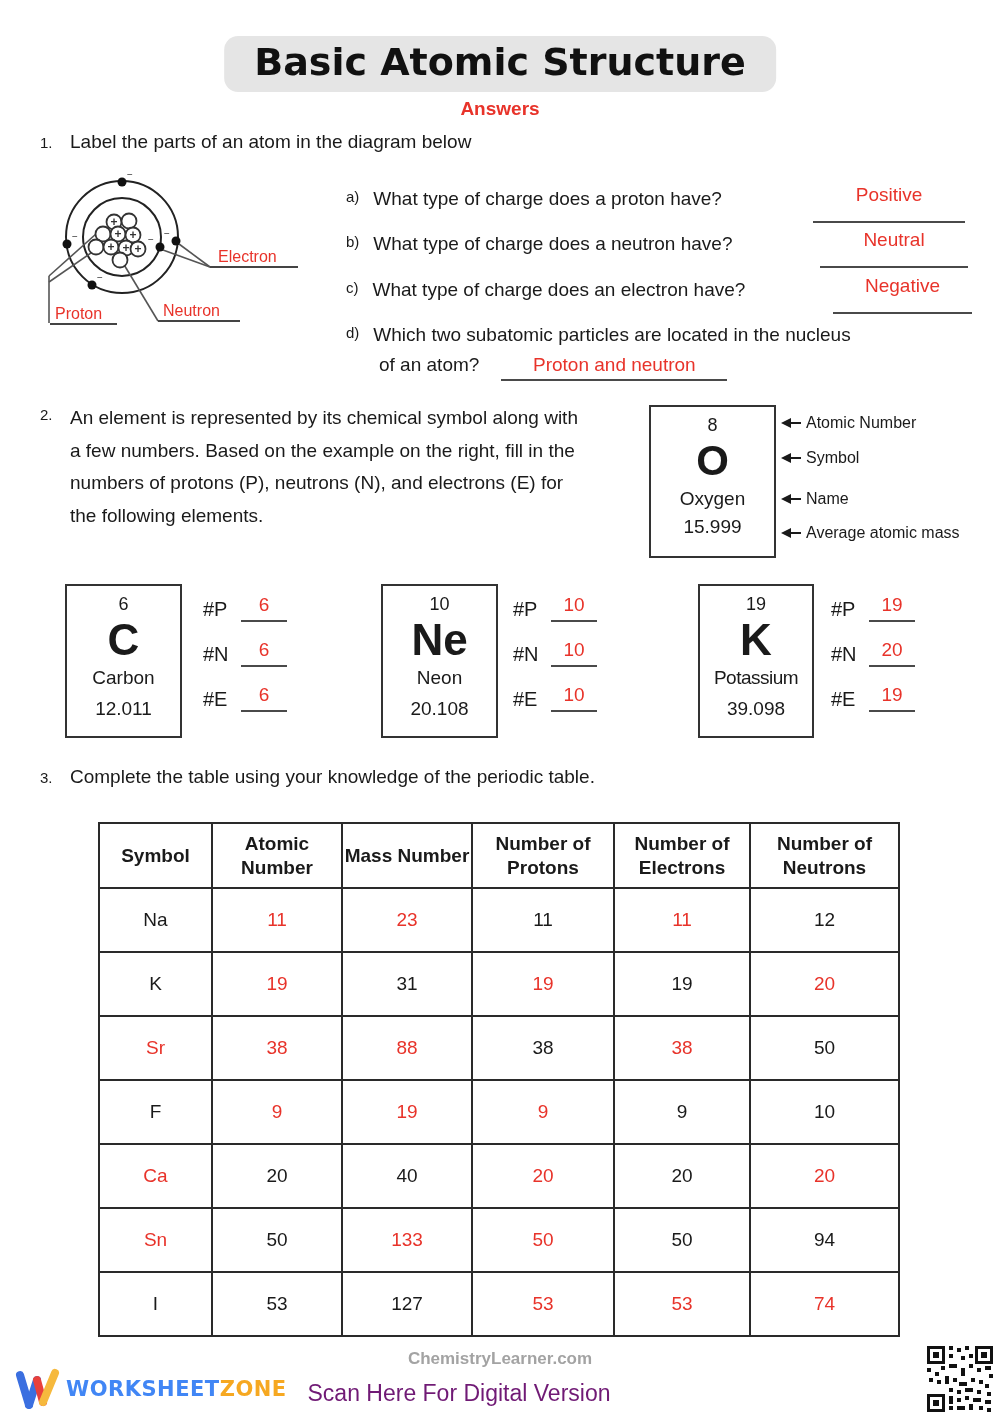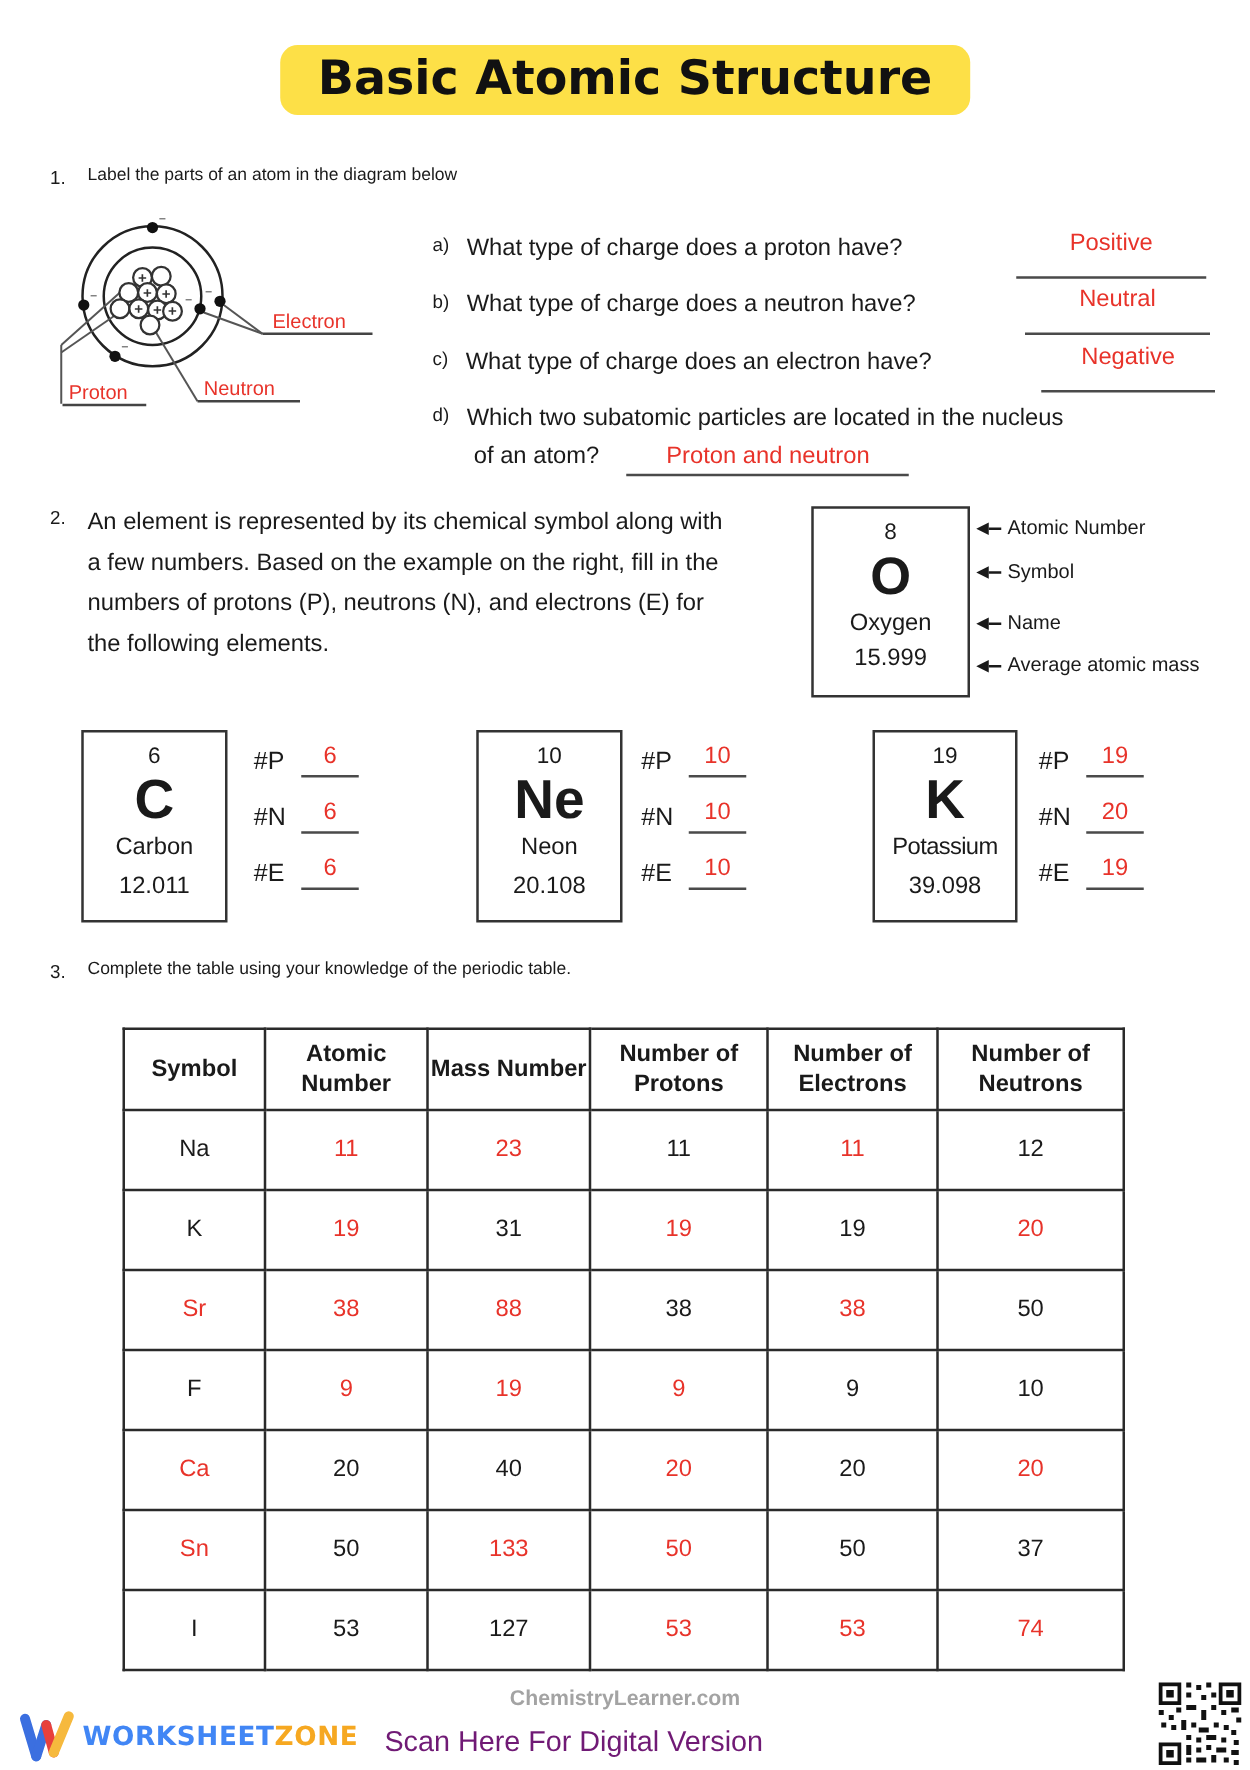--- a/index.html
+++ b/index.html
@@ -7,30 +7,30 @@
     position:relative; width:1000px; height:1416px; background:#ffffff;
     font-family:"Liberation Sans", sans-serif; color:#1a1a1a;
     margin:0 auto; overflow:hidden;
   }
   .abs { position:absolute; }
   .red { color:#e8332a; }
 
   
   .title-badge {
     left:50%; top:36px; transform:translateX(-50%);
-    background:#fde047; border-radius:14px; padding:4px 30px 8px 30px;
+    background:#e5e5e5; border-radius:14px; padding:4px 30px 8px 30px;
     font-family:"DejaVu Sans", sans-serif; font-weight:bold; font-size:38px;
     color:#111; white-space:nowrap;
   }
   .answers { left:0; top:98px; width:1000px; text-align:center;
     font-size:19px; font-weight:bold; color:#e8332a; }
 
   
   .qnum { font-size:15px; color:#1a1a1a; }
-  .qprompt { font-size:14px; color:#1a1a1a; }
+  .qprompt { font-size:19px; color:#1a1a1a; }
 
   
   .subq { left:346px; width:630px; height:30px; }
   .subq .sq-label { font-size:15px; margin-right:14px; vertical-align:top; }
   .subq .sq-text { font-size:19px; }
   .blank {
     position:absolute; border-bottom:2px solid #4a4a4a; text-align:center;
     font-size:19px; color:#e8332a; padding-bottom:15px; height:22px; line-height:22px;
   }
   .blank-inline {
@@ -82,20 +82,21 @@
   .brand-text { font-family:"DejaVu Sans", sans-serif; font-weight:bold; font-size:21px; letter-spacing:0.5px; margin-left:6px; }
   .brand-text .w1 { color:#4186f5; }
   .brand-text .w2 { color:#f6a821; }
 </style>
 </head>
 <body>
 
 <div class="page">
 
   <div class="abs title-badge">Basic Atomic Structure</div>
+  <div class="abs answers">Answers</div>
 
   <div class="abs" style="left:40px; top:134px;"><span class="qnum">1.</span></div>
   <div class="abs qprompt" style="left:70px; top:131px;">Label the parts of an atom in the diagram below</div>
 
   <svg class="abs" style="left:20px; top:170px;" width="330" height="180" viewBox="0 0 330 180">
 
     <circle cx="102" cy="67" r="56" fill="none" stroke="#222" stroke-width="2"></circle>
     <circle cx="102" cy="67" r="39" fill="none" stroke="#222" stroke-width="2"></circle>
 
     <g stroke="#555" stroke-width="1.6">
@@ -300,21 +301,21 @@
           <td class="red">20</td>
           <td>20</td>
           <td class="red">20</td>
         </tr>
         <tr>
           <td class="red">Sn</td>
           <td>50</td>
           <td class="red">133</td>
           <td class="red">50</td>
           <td>50</td>
-          <td>37</td>
+          <td>94</td>
         </tr>
         <tr>
           <td>I</td>
           <td>53</td>
           <td>127</td>
           <td class="red">53</td>
           <td class="red">53</td>
           <td class="red">74</td>
         </tr>
       </tbody>

